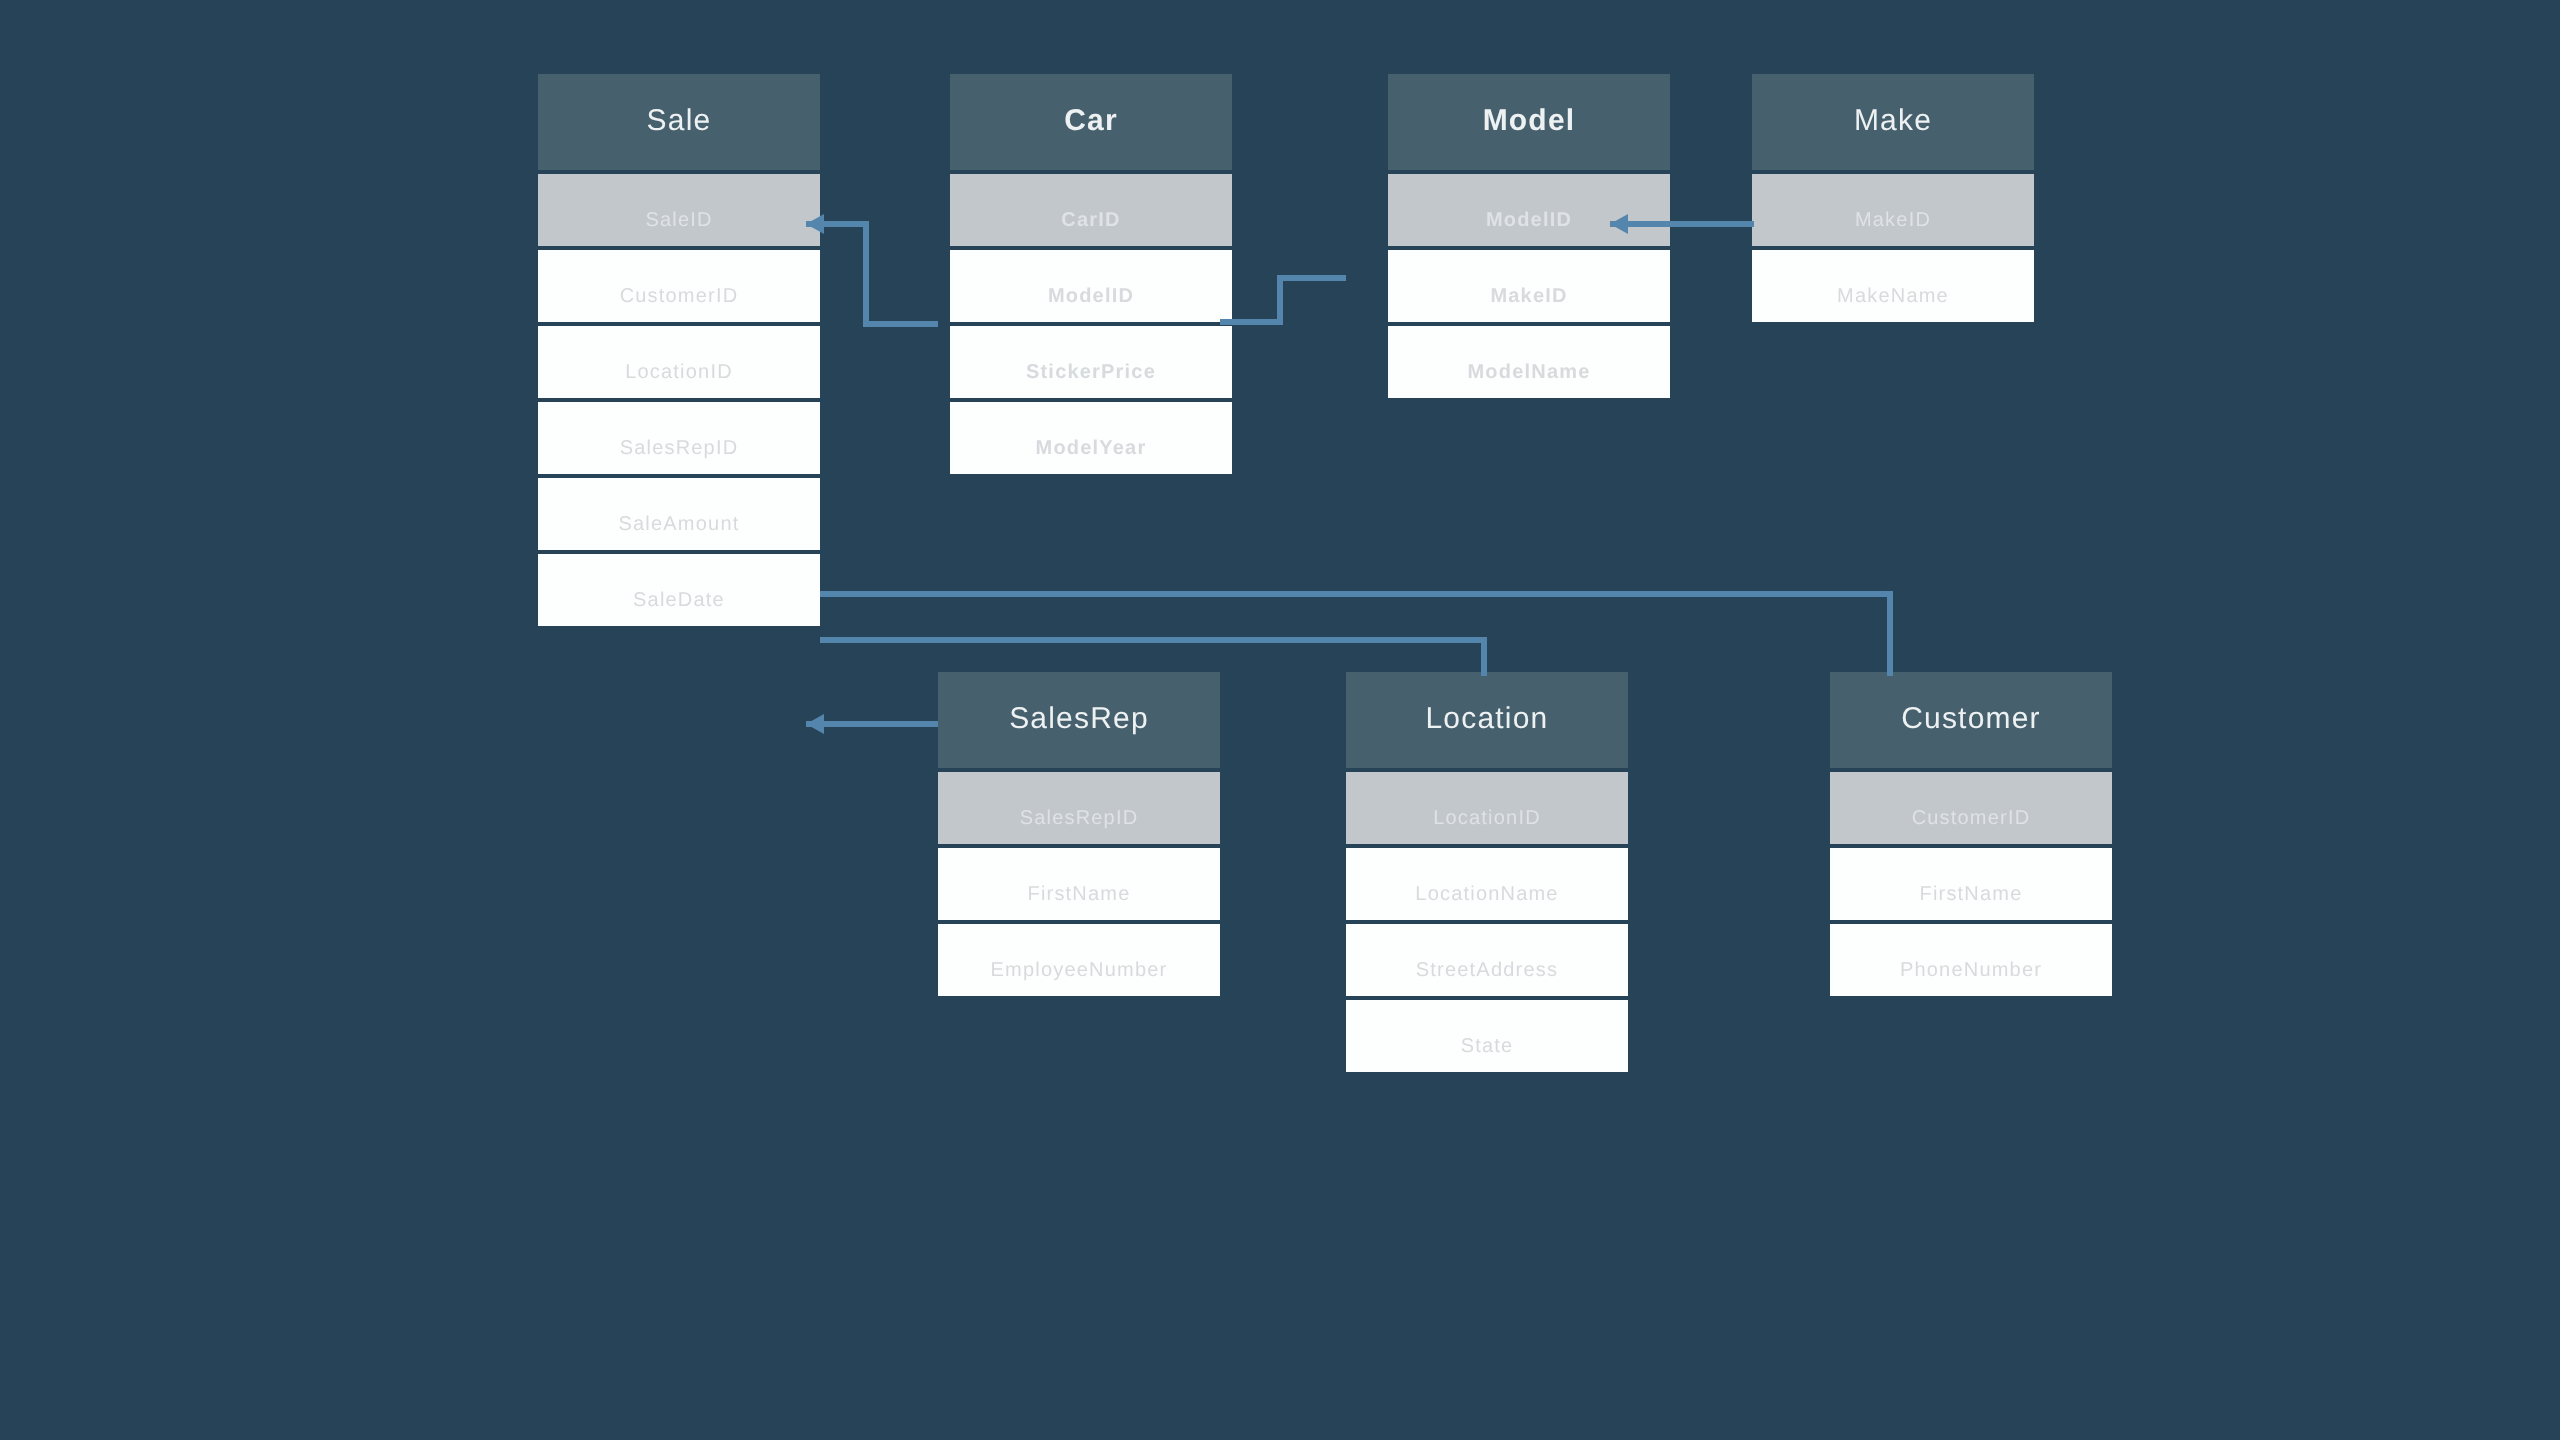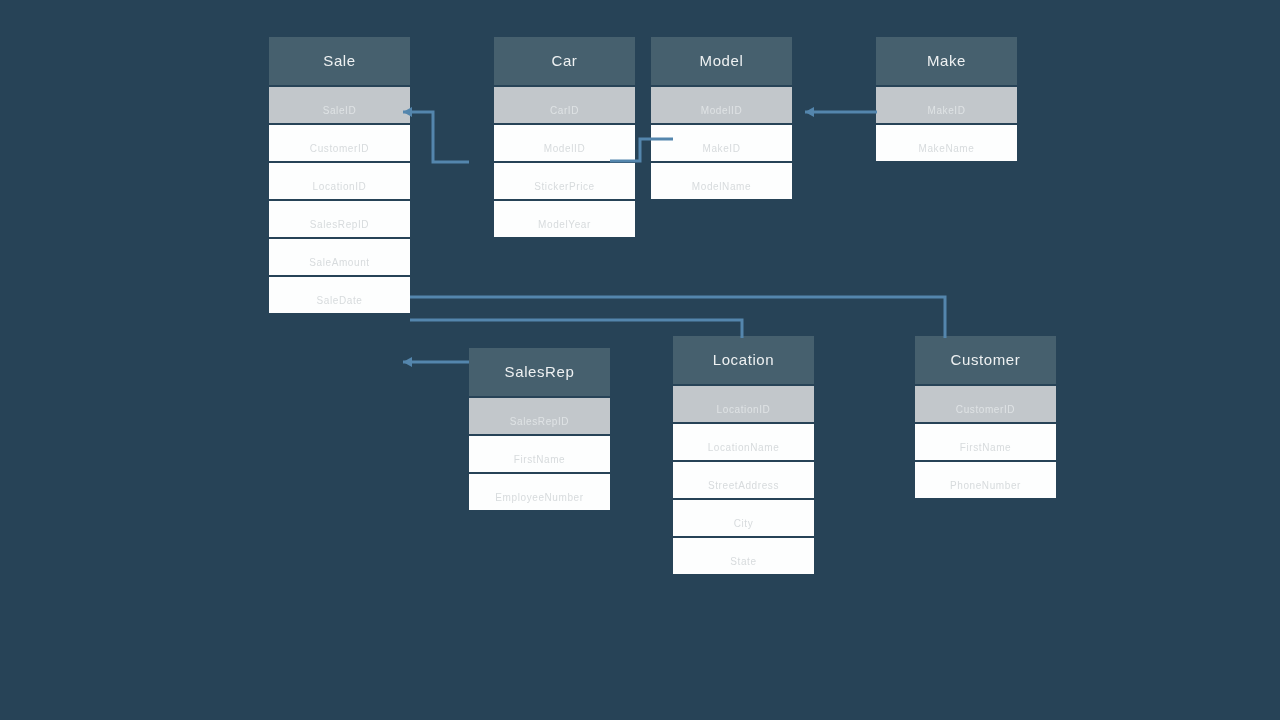--- a/index.html
+++ b/index.html
@@ -77,50 +77,49 @@
     </svg>
 <div class="erd-table" style="left: 269px; top: 37px;">
       <div class="erd-header">Sale</div>
       <div class="erd-row pk">SaleID</div>
       <div class="erd-row">CustomerID</div>
       <div class="erd-row">LocationID</div>
       <div class="erd-row">SalesRepID</div>
       <div class="erd-row">SaleAmount</div>
       <div class="erd-row">SaleDate</div>
     </div>
-    <div class="erd-table" style="left: 494px; top: 37px;">
+    <div class="erd-table" style="left: 475px; top: 37px; font-weight: bold;">
       <div class="erd-header">Car</div>
       <div class="erd-row pk">CarID</div>
       <div class="erd-row">ModelID</div>
       <div class="erd-row">StickerPrice</div>
       <div class="erd-row">ModelYear</div>
     </div>
-    <div class="erd-table" style="left: 651px; top: 37px;">
+    <div class="erd-table" style="left: 694px; top: 37px; font-weight: bold;">
       <div class="erd-header">Model</div>
       <div class="erd-row pk">ModelID</div>
       <div class="erd-row">MakeID</div>
       <div class="erd-row">ModelName</div>
     </div>
     <div class="erd-table" style="left: 876px; top: 37px;">
       <div class="erd-header">Make</div>
       <div class="erd-row pk">MakeID</div>
       <div class="erd-row">MakeName</div>
     </div>
-    <div class="erd-table" style="left: 469px; top: 336px; margin-top: 12px;">
+    <div class="erd-table" style="left: 469px; top: 336px;">
       <div class="erd-header">SalesRep</div>
       <div class="erd-row pk">SalesRepID</div>
       <div class="erd-row">FirstName</div>
       <div class="erd-row">EmployeeNumber</div>
     </div>
     <div class="erd-table" style="left: 673px; top: 336px;">
       <div class="erd-header">Location</div>
       <div class="erd-row pk">LocationID</div>
       <div class="erd-row">LocationName</div>
       <div class="erd-row">StreetAddress</div>
-      <div class="erd-row">City</div>
       <div class="erd-row">State</div>
     </div>
     <div class="erd-table" style="left: 875px; top: 336px; padding-left: 40px;">
       <div class="erd-header">Customer</div>
       <div class="erd-row pk">CustomerID</div>
       <div class="erd-row">FirstName</div>
       <div class="erd-row">PhoneNumber</div>
     </div>
   </div>
 

